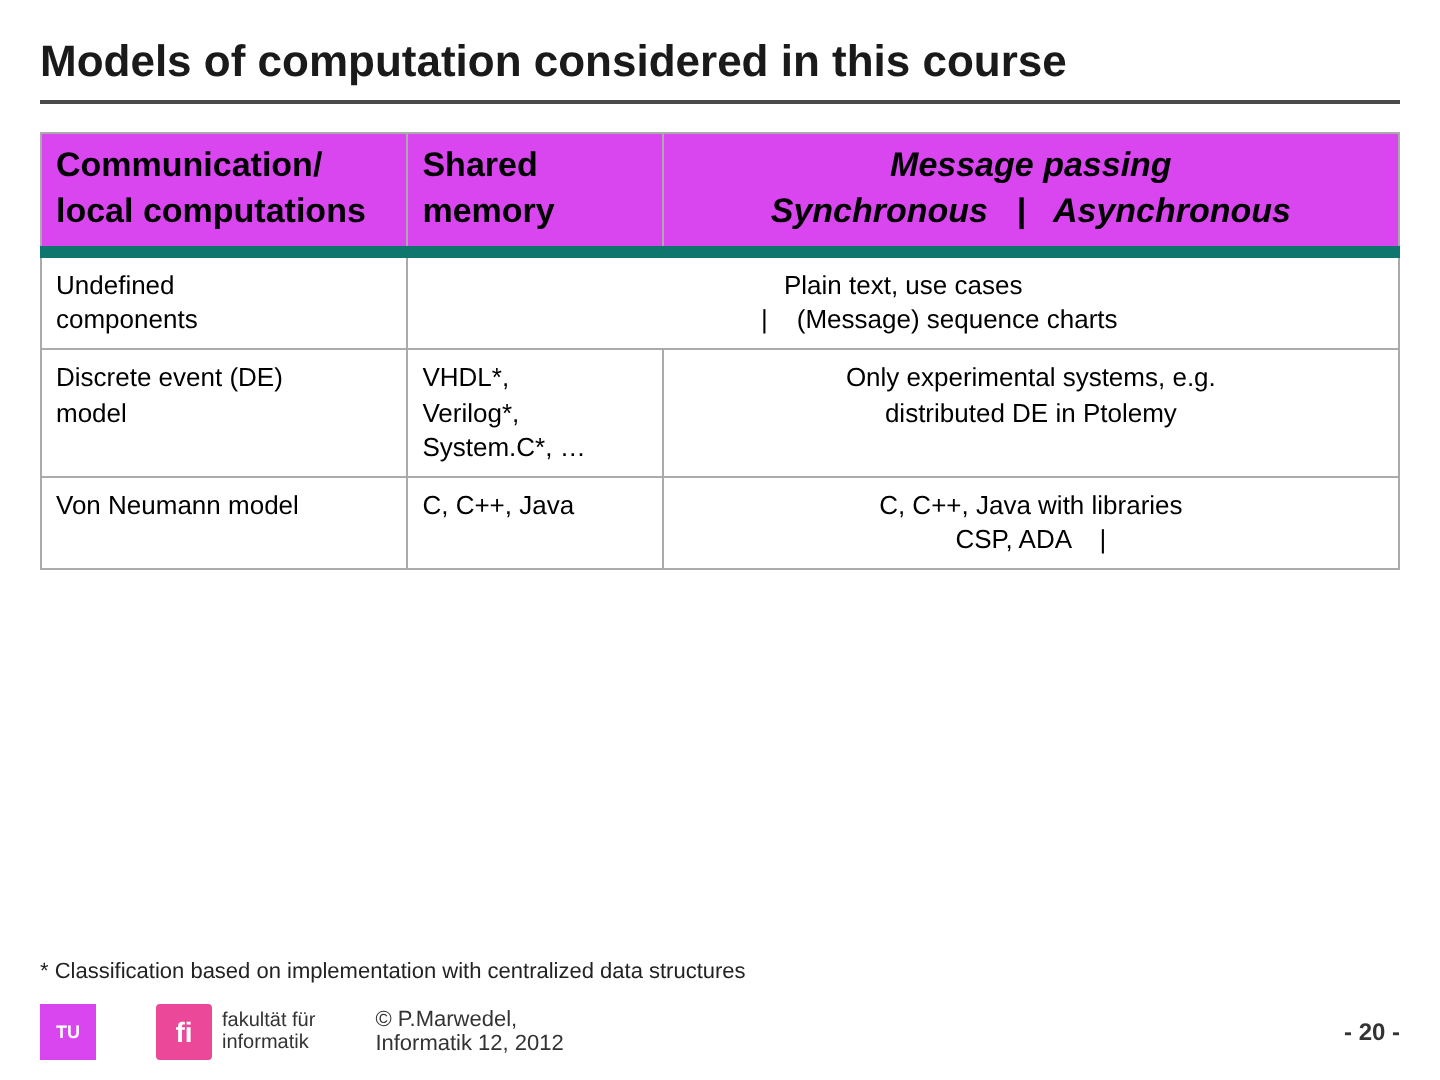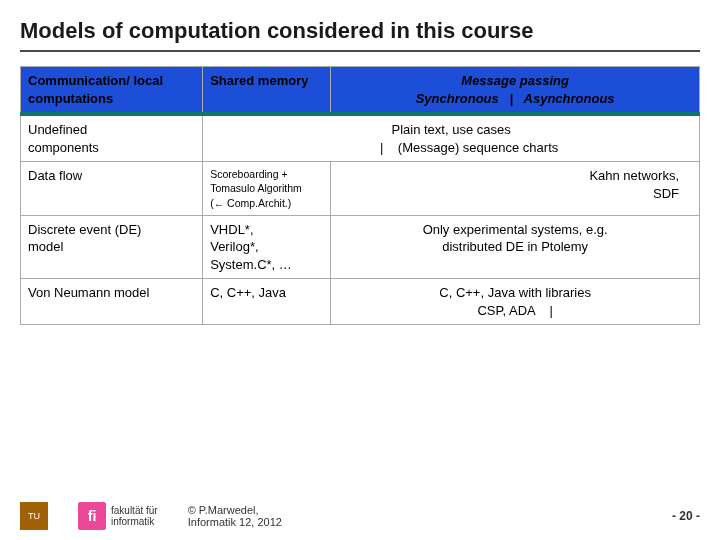--- a/index.html
+++ b/index.html
@@ -35,24 +35,24 @@
       border-collapse: collapse;
       font-size: 13px;
     }
     table td {
       border: 1px solid #aaa;
       padding: 5px 7px;
       vertical-align: top;
       line-height: 1.35;
     }
     .header-row td {
-      background: #1d4ed8;
+      background: #d946ef;
       font-weight: bold;
-      font-size: 13px;
-      border-bottom: 4px solid #0f766e;
+      font-size: 17px;
+      border-bottom: 6px solid #0f766e;
     }
     .col-comm { width: 185px; }
     .col-shared { width: 130px; }
     .col-msg { width: 380px; }
     .small-text {
       font-size: 10.5px;
     }
     .footnote {
       font-size: 11px;
       color: #222;
@@ -78,24 +78,24 @@
     .logo-tu {
       display: flex;
       align-items: center;
       gap: 5px;
       font-size: 10px;
       color: #333;
     }
     .logo-tu-square {
       width: 28px;
       height: 28px;
-      background: #a16207;
+      background: #d946ef;
       color: white;
       font-size: 9px;
-      font-weight: normal;
+      font-weight: bold;
       display: flex;
       align-items: center;
       justify-content: center;
     }
     .logo-fi {
       display: flex;
       align-items: center;
       gap: 5px;
       font-size: 10px;
       color: #333;
@@ -143,29 +143,20 @@
 
         <tr>
           <td>Undefined<br>components</td>
           <td colspan="2" style="text-align:center;">
             Plain text, use cases<br>
             &nbsp;&nbsp;&nbsp;&nbsp;&nbsp;&nbsp;&nbsp;&nbsp;&nbsp;&nbsp;|&nbsp;&nbsp;&nbsp; (Message) sequence charts
           </td>
         </tr>
 
 
-        <tr>
-          <td>Data flow</td>
-          <td class="small-text">
-            Scoreboarding +<br>Tomasulo Algorithm<br>(← Comp.Archit.)
-          </td>
-          <td style="text-align:right; padding-right:20px;">
-            Kahn networks,<br>SDF
-          </td>
-        </tr>
 
 
         <tr>
           <td>Discrete event (DE)<br>model</td>
           <td>VHDL*,<br>Verilog*,<br>System.C*, …</td>
           <td style="text-align:center;">
             Only experimental systems, e.g.<br>distributed DE in Ptolemy
           </td>
         </tr>
 
@@ -173,20 +164,21 @@
           <td>Von Neumann model</td>
           <td>C, C++, Java</td>
           <td style="text-align:center;">
             C, C++, Java with libraries<br>CSP, ADA &nbsp;&nbsp;&nbsp;|
           </td>
         </tr>
       </tbody>
     </table>
   </div>
 
+  <div class="footnote" style="margin-top:5px;">* Classification based on implementation with centralized data structures</div>
 
   <div class="footer-logos">
     <div class="footer-left">
       <div class="logo-tu">
         <div class="logo-tu-square">TU</div>
       </div>
       <div class="logo-fi">
         <div class="logo-fi-mark">fi</div>
         <div>
           <div>fakultät für</div>

